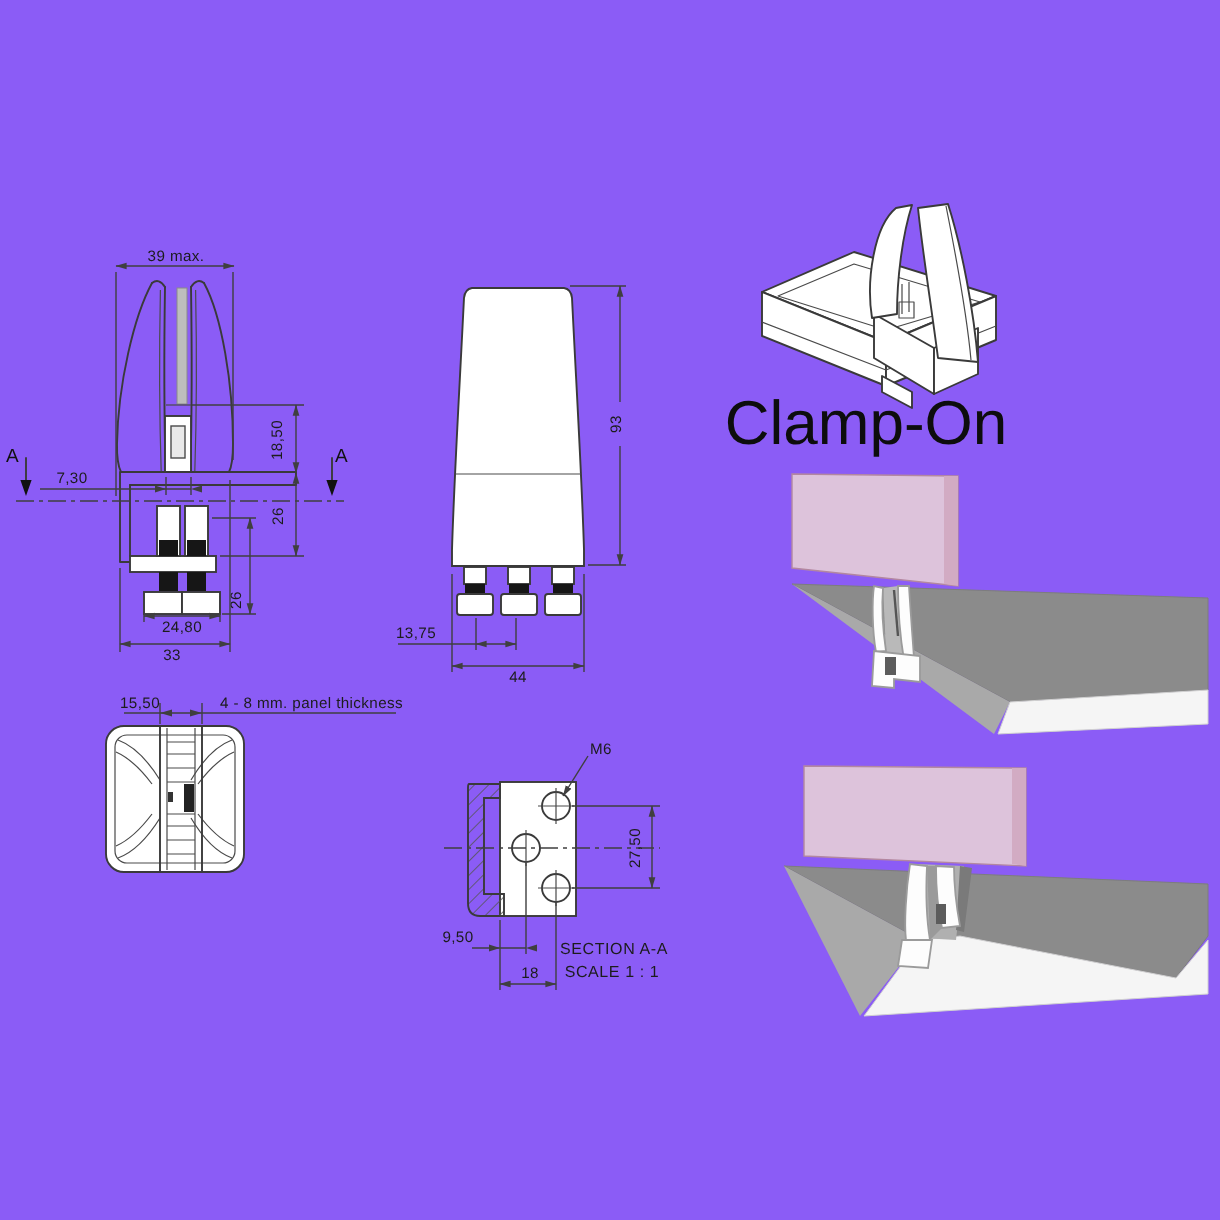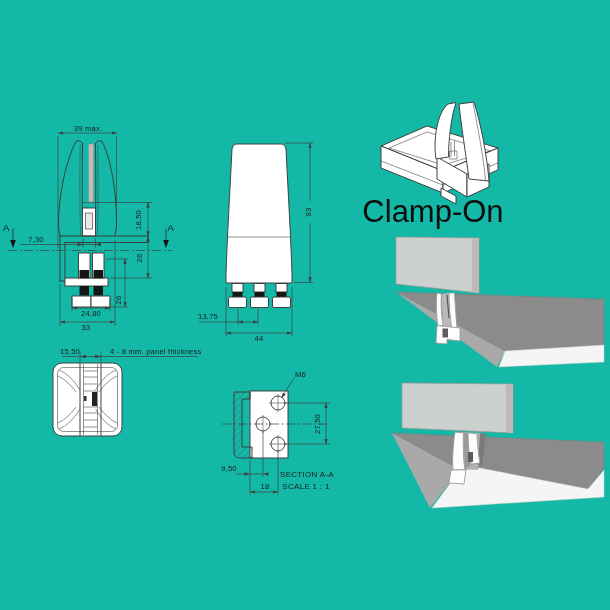--- a/index.html
+++ b/index.html
@@ -1,16 +1,16 @@
 <!DOCTYPE html>
 <html><head>
 <meta charset="utf-8">
 <style>
   html,body{margin:0;padding:0;background:#fff;}
-  .canvas{position:relative;width:610px;height:610px;background:#14b8a6;overflow:hidden;
+  .canvas{position:relative;width:610px;height:610px;background:#8b5cf6;overflow:hidden;
           font-family:"Liberation Sans",sans-serif;}
   svg{position:absolute;left:0;top:0;}
   .ln{stroke:#3a3a3a;stroke-width:0.95;fill:none;stroke-linecap:round;}
   .lnf{stroke:#3a3a3a;stroke-width:0.95;fill:#ffffff;}
   .thin{stroke:#4a4a4a;stroke-width:0.6;fill:none;}
   .dim{stroke:#3f3f3f;stroke-width:0.7;fill:none;}
   .cl{stroke:#3f3f3f;stroke-width:0.7;fill:none;stroke-dasharray:9 2.5 2 2.5;}
   .txt{font-family:"Liberation Sans",sans-serif;font-size:7.6px;fill:#1c1c1c;letter-spacing:.2px;}
   .txts{font-family:"Liberation Sans",sans-serif;font-size:8px;fill:#1c1c1c;letter-spacing:.3px;}
   .aTxt{font-family:"Liberation Sans",sans-serif;font-size:9.5px;fill:#111;}

